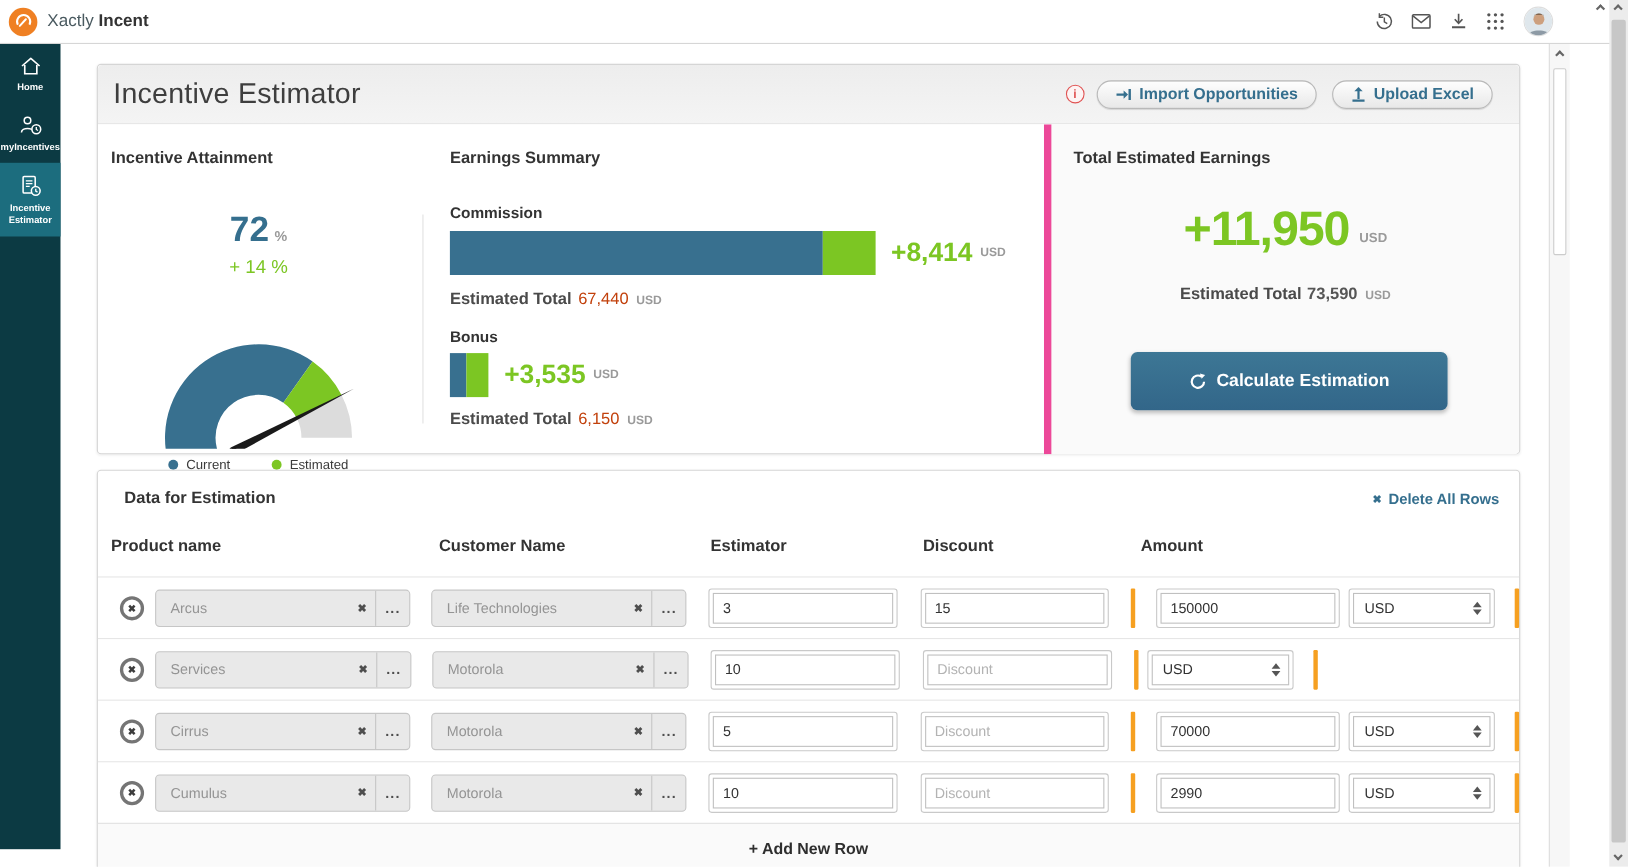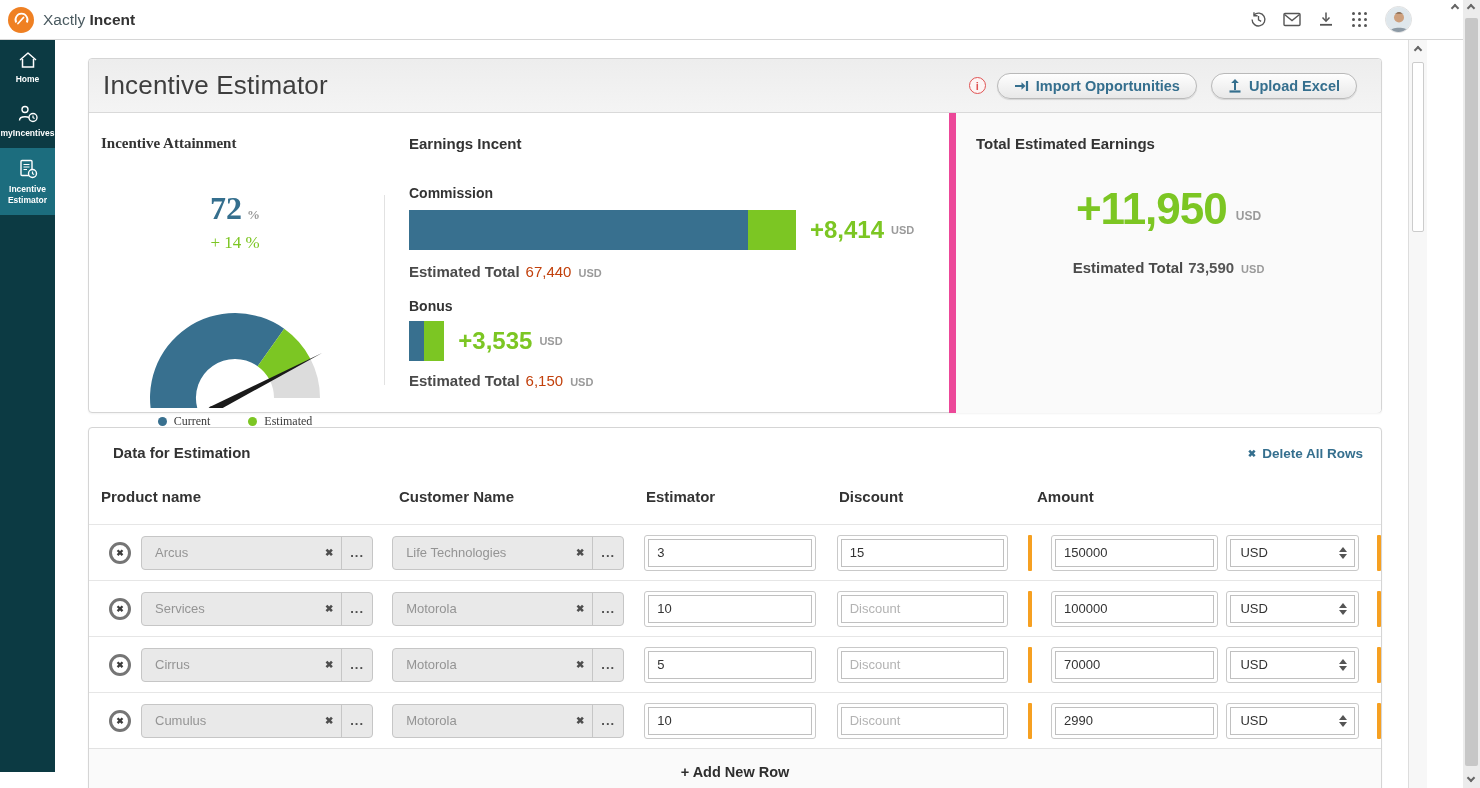--- a/index.html
+++ b/index.html
@@ -43,21 +43,21 @@
   .pill-btn { height:26px; border:1px solid #b9b9b9; border-radius:15px;
     background:linear-gradient(#fefefe,#e8e8e8); color:#356f8e; font-weight:bold; font-size:14.5px;
     display:flex; align-items:center; gap:7px; padding:0 16px; cursor:pointer;
     box-shadow:0 1px 1px rgba(0,0,0,.12); }
   .pill-btn.import { margin-right:14px; }
   .pill-btn.upload { margin-right:24px; }
 
   .card1-body { position:relative; height:300px; display:flex; }
 
   
-  .gauge-sec { position:relative; width:295px;font-family:Liberation Serif, serif; }
+  .gauge-sec { position:relative; width:295px; }
   .sec-title { position:absolute; left:12px; top:22px; font-size:15px; font-weight:bold; color:#333; }
   .gauge-col { position:absolute; left:15px; top:78px; width:262px; text-align:center; }
   .gauge-big { font-size:32px; font-weight:bold; color:#356f8e; line-height:34px; }
   .gauge-big .pct { font-size:13px; font-weight:bold; color:#9a9a9a; margin-left:5px; }
   .gauge-delta { font-size:17px; color:#7cc623; margin-top:1px; }
   .gauge-svg { margin-top:5px; }
   .legend { display:flex; justify-content:center; gap:38px; margin-top:2px; }
   .litem { display:flex; align-items:center; gap:7px; font-size:12px; color:#3a3a3a; }
   .ldot { width:9px; height:9px; border-radius:50%; }
   .ldot.cur { background:#38708f; }
@@ -291,21 +291,21 @@
           <span class="litem">
             <span class="ldot est"></span>
             <span>Estimated</span>
           </span>
         </div>
       </div>
     </div>
     <div class="vdivider"></div>
 
     <div class="earn-sec">
-      <span class="sec-title" style="left:0;">Earnings Incent</span>
+      <span class="sec-title" style="left:0;">Earnings Summary</span>
       <span class="earn-label" style="top:72px;">Commission</span>
       <div class="barrow" style="top:97px;">
         <span class="seg cur" style="width: 338.7px;"></span>
         <span class="seg est" style="width: 48.3px;"></span>
         <span class="delta-txt">+8,414</span>
         <span class="usd-sm">USD</span>
       </div>
       <div class="esttotal" style="top:150px;">
         <b>Estimated Total</b><span class="tval">67,440</span><span class="usd-sm">USD</span>
       </div>
@@ -323,20 +323,27 @@
 
     <div class="total-panel">
       <span class="tp-title">Total Estimated Earnings</span>
       <div class="tp-big">
         <span class="tp-delta">+11,950</span>
         <span class="tp-usd">USD</span>
       </div>
       <div class="tp-total">
         <span>Estimated Total</span><span class="tval">73,590</span><span class="usd-sm">USD</span>
       </div>
+      <button class="calc-btn">
+        <svg width="16" height="16" viewBox="0 0 16 16">
+          <path d="M13.6 8 A5.6 5.6 0 1 1 11.2 3.4" fill="none" stroke="#fff" stroke-width="2"></path>
+          <polygon points="9.8,0.6 14.6,1.8 11.4,5.4" fill="#fff"></polygon>
+        </svg>
+        <span>Calculate Estimation</span>
+      </button>
     </div>
   </div>
 </div>
 
 <div class="card card2">
   <span class="tbl-title">Data for Estimation</span>
   <span class="delete-all">
     <span class="xg">✖</span>
     <span>Delete All Rows</span>
   </span>
@@ -390,21 +397,20 @@
         <span class="dots">...</span>
       </div>
       <div class="combo cust">
         <span class="val">Motorola</span>
         <span class="clear">✖</span>
         <span class="dots">...</span>
       </div>
       <div class="dbl qty"><input value="10" style=""></div>
       <div class="dbl disc"><input placeholder="Discount" style=""></div>
       <span class="obar"></span>
-      <div class="dbl amt"><input value="100000" style=""></div>
       <div class="dbl selwrap">
         <div class="selin">
           <span class="sval">USD</span>
           <span class="spin">
               <i class="tri-up"></i>
               <i class="tri-dn"></i>
             </span>
         </div>
       </div>
       <span class="obar end"></span>

